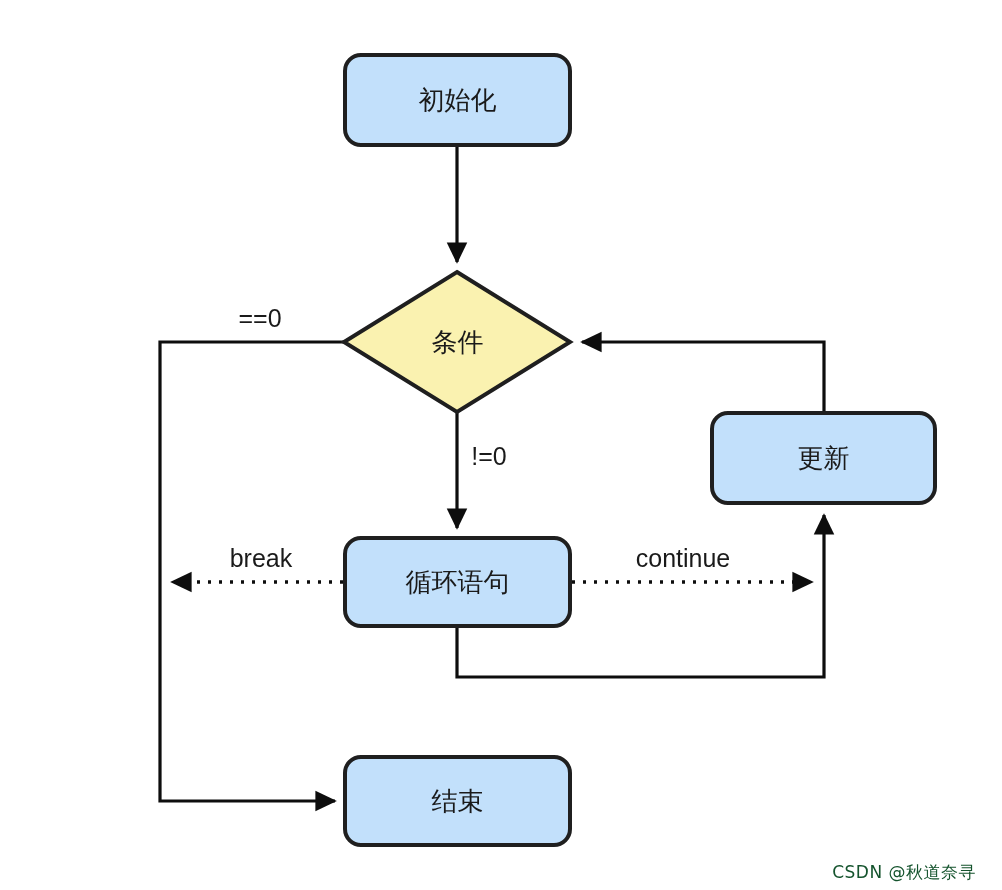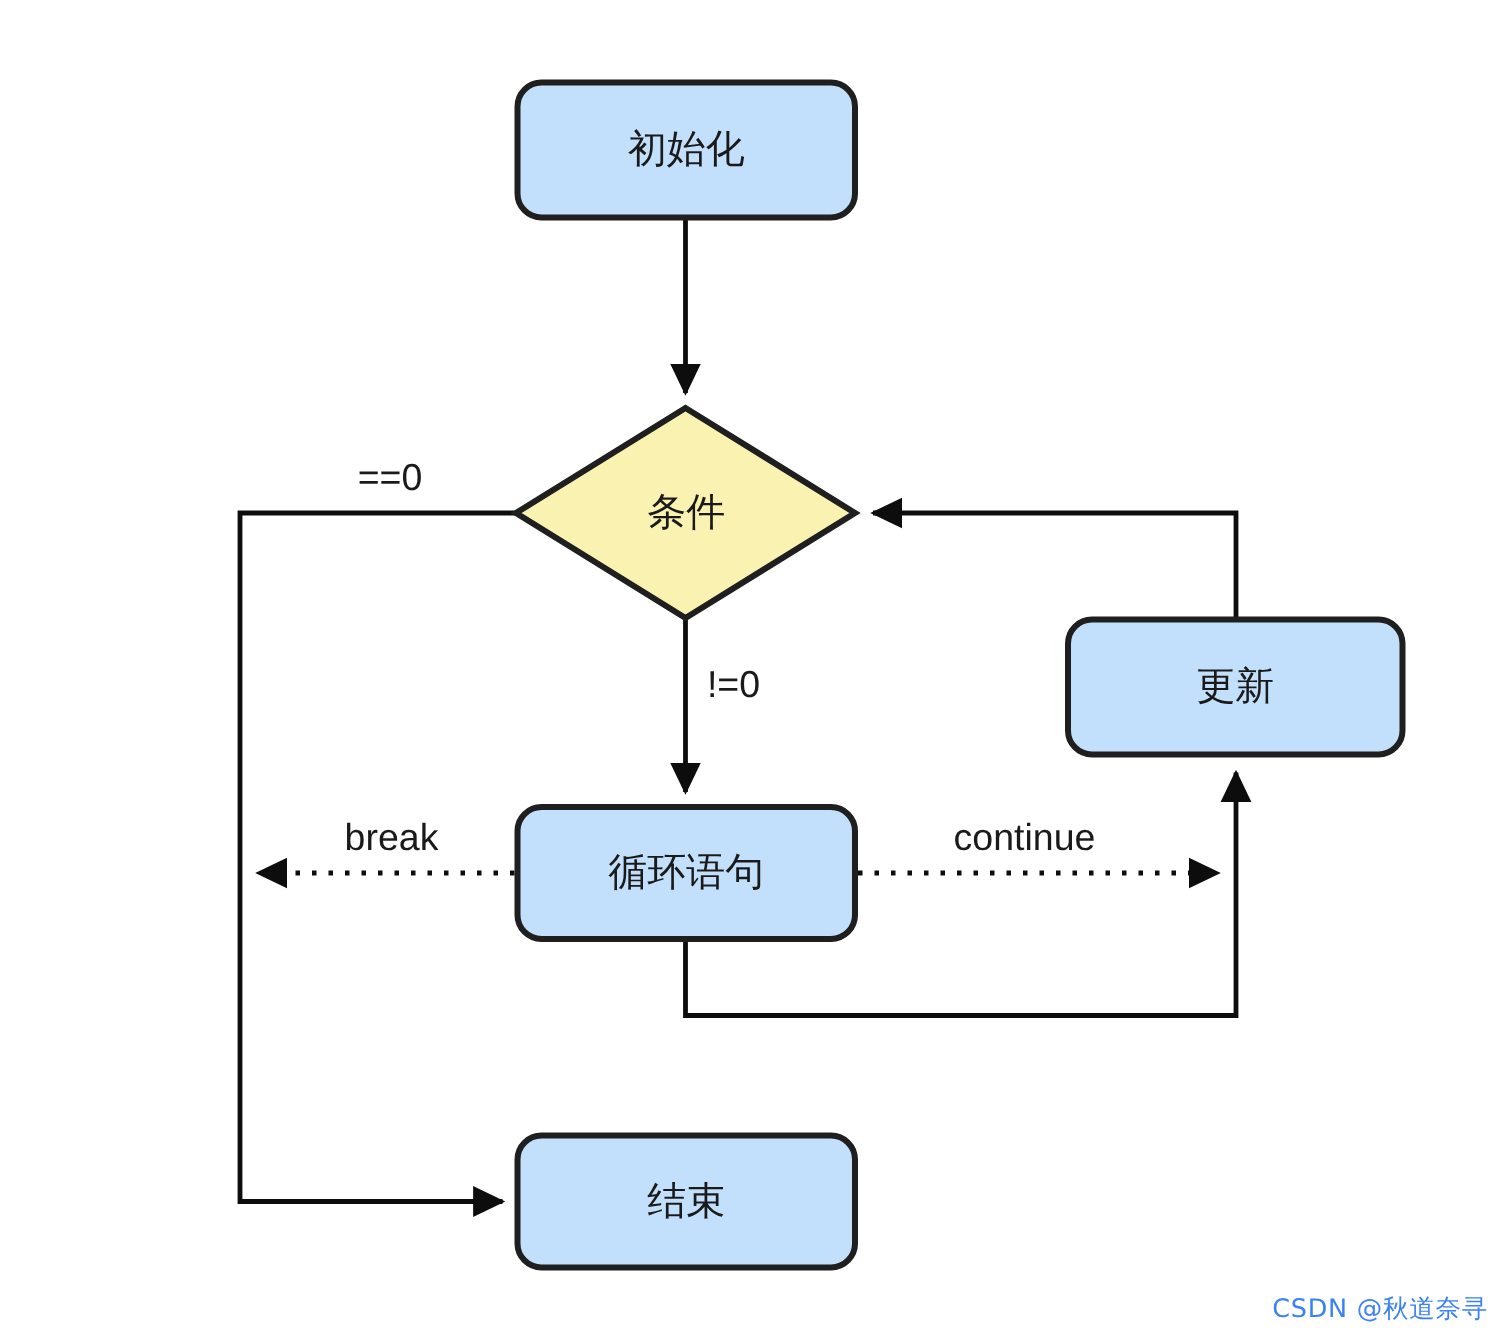--- a/index.html
+++ b/index.html
@@ -58,25 +58,25 @@
   }
   .edge-label {
     font-family: "Liberation Sans", "DejaVu Sans", sans-serif;
     font-size: 25px;
     fill: #1a1a1a;
     text-anchor: middle;
     dominant-baseline: middle;
   }
   .watermark-text {
     position: absolute;
-    right: 10px;
+    right: 26px;
     bottom: 6px;
     font-family: "DejaVu Sans", "Liberation Sans", sans-serif;
     font-size: 17px;
-    color: #3b82f6;
+    color: #14532d;
     letter-spacing: 0.5px;
     white-space: nowrap;
     user-select: none;
   }
 </style>
 </head>
 <body>
 
 <div id="diagram-root">
 

